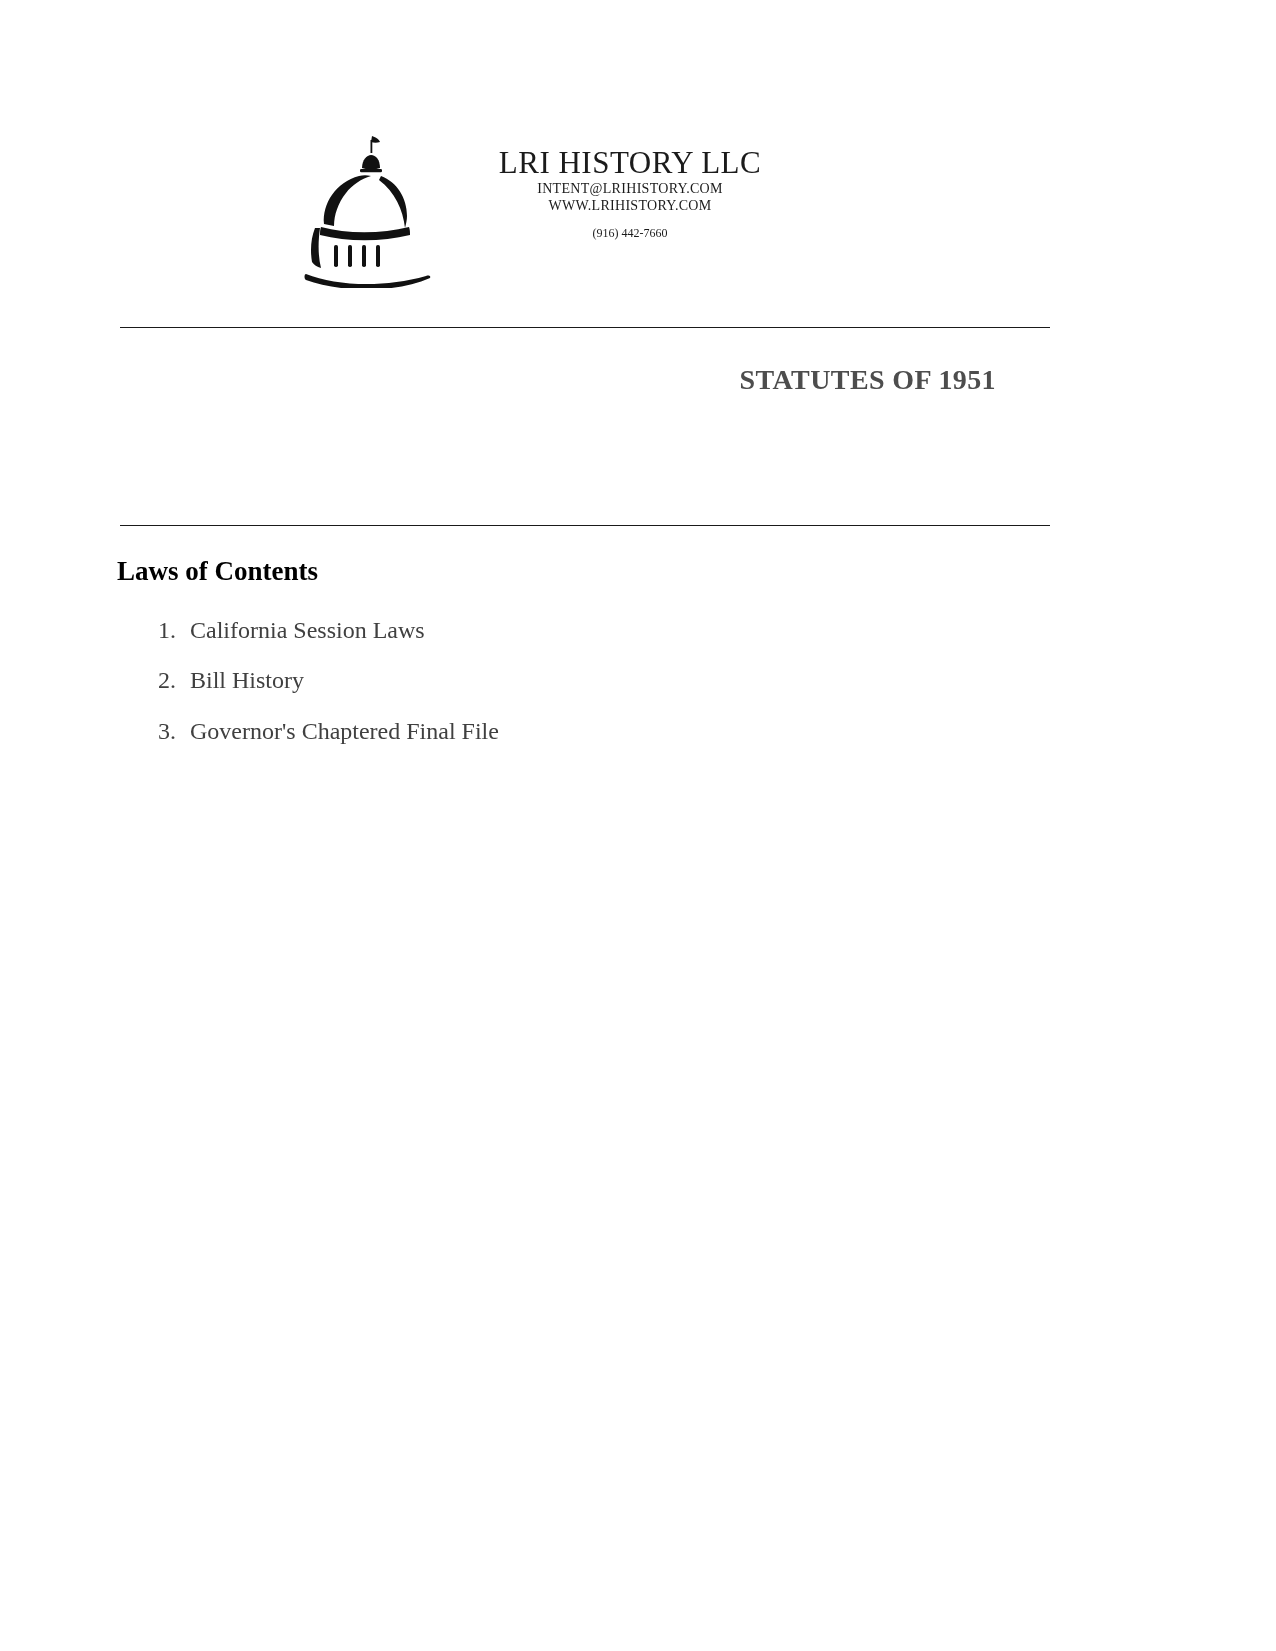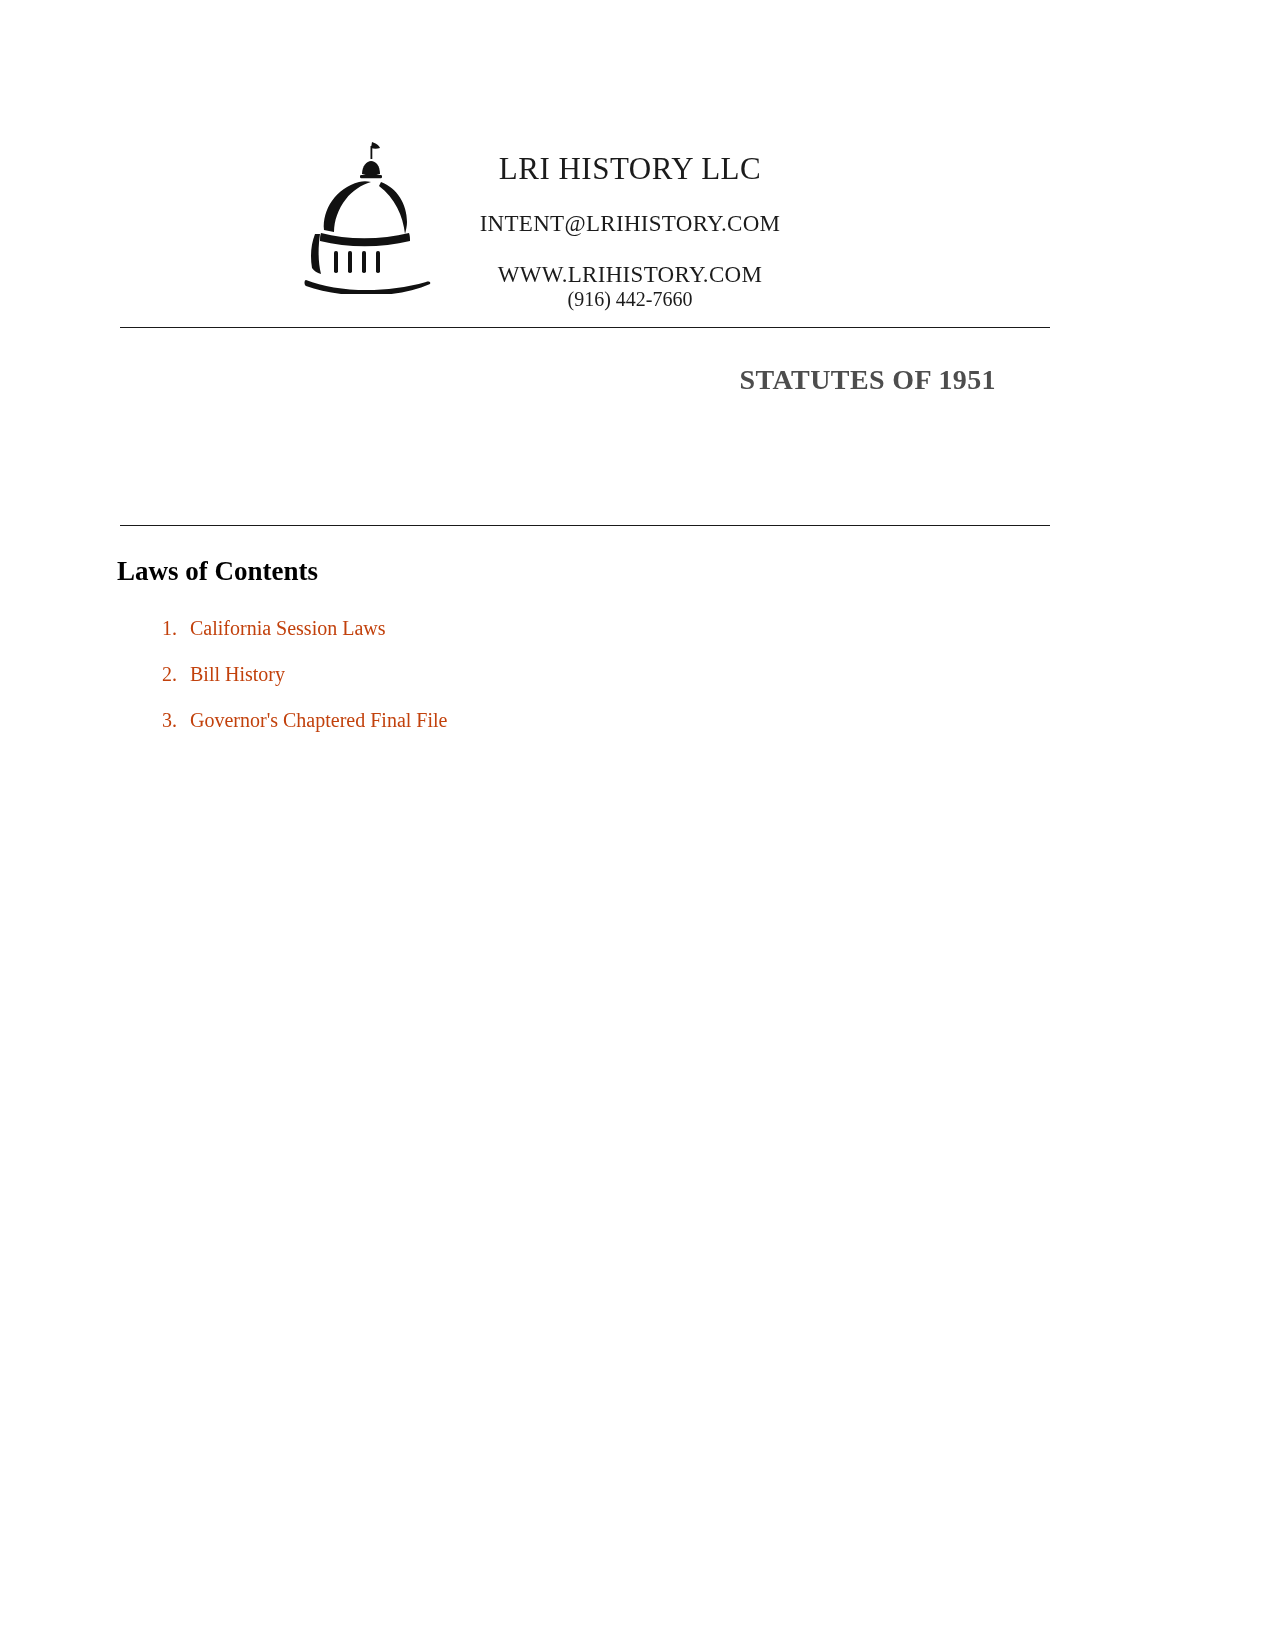--- a/index.html
+++ b/index.html
@@ -19,21 +19,21 @@
   .page {
     position: absolute;
     inset: 0;
     background: #ffffff;
   }
 
   
   .letterhead {
     position: absolute;
     left: 0;
-    top: 124px;
+    top: 118px;
     width: 100%;
     height: 180px;
   }
 
   .logo {
     position: absolute;
     left: 296px;
     top: 10px;
     width: 150px;
     height: 160px;
@@ -51,30 +51,30 @@
   .brand-name {
     font-family: "Liberation Serif", serif;
     font-size: 31px;
     letter-spacing: 0.5px;
     line-height: 1.1;
     white-space: nowrap;
   }
 
   .brand-line {
     font-family: "Liberation Serif", serif;
-    font-size: 23px;
+    font-size: 14px;
     letter-spacing: 0.3px;
-    margin-top: 25px;
+    margin-top: 1px;
     white-space: nowrap;
   }
 
   .brand-phone {
     font-family: "Liberation Serif", serif;
-    font-size: 20px;
-    margin-top: 0;
+    font-size: 12px;
+    margin-top: 12px;
     white-space: nowrap;
   }
 
   
   .rule {
     position: absolute;
     left: 120px;
     width: 930px;
     height: 1px;
     background: #1a1a1a;
@@ -107,22 +107,22 @@
     color: #000000;
   }
 
   .toc-list {
     position: absolute;
     left: 140px;
     top: 617px;
     margin: 0;
     padding: 0 0 0 42px;
     list-style: decimal;
-    font-size: 20px;
-    color: #c2410c;
+    font-size: 24px;
+    color: #404040;
   }
   .toc-list li {
     margin: 0 0 24px 0;
     padding-left: 8px;
     line-height: 1.1;
   }
 </style>
 </head>
 <body>
 

